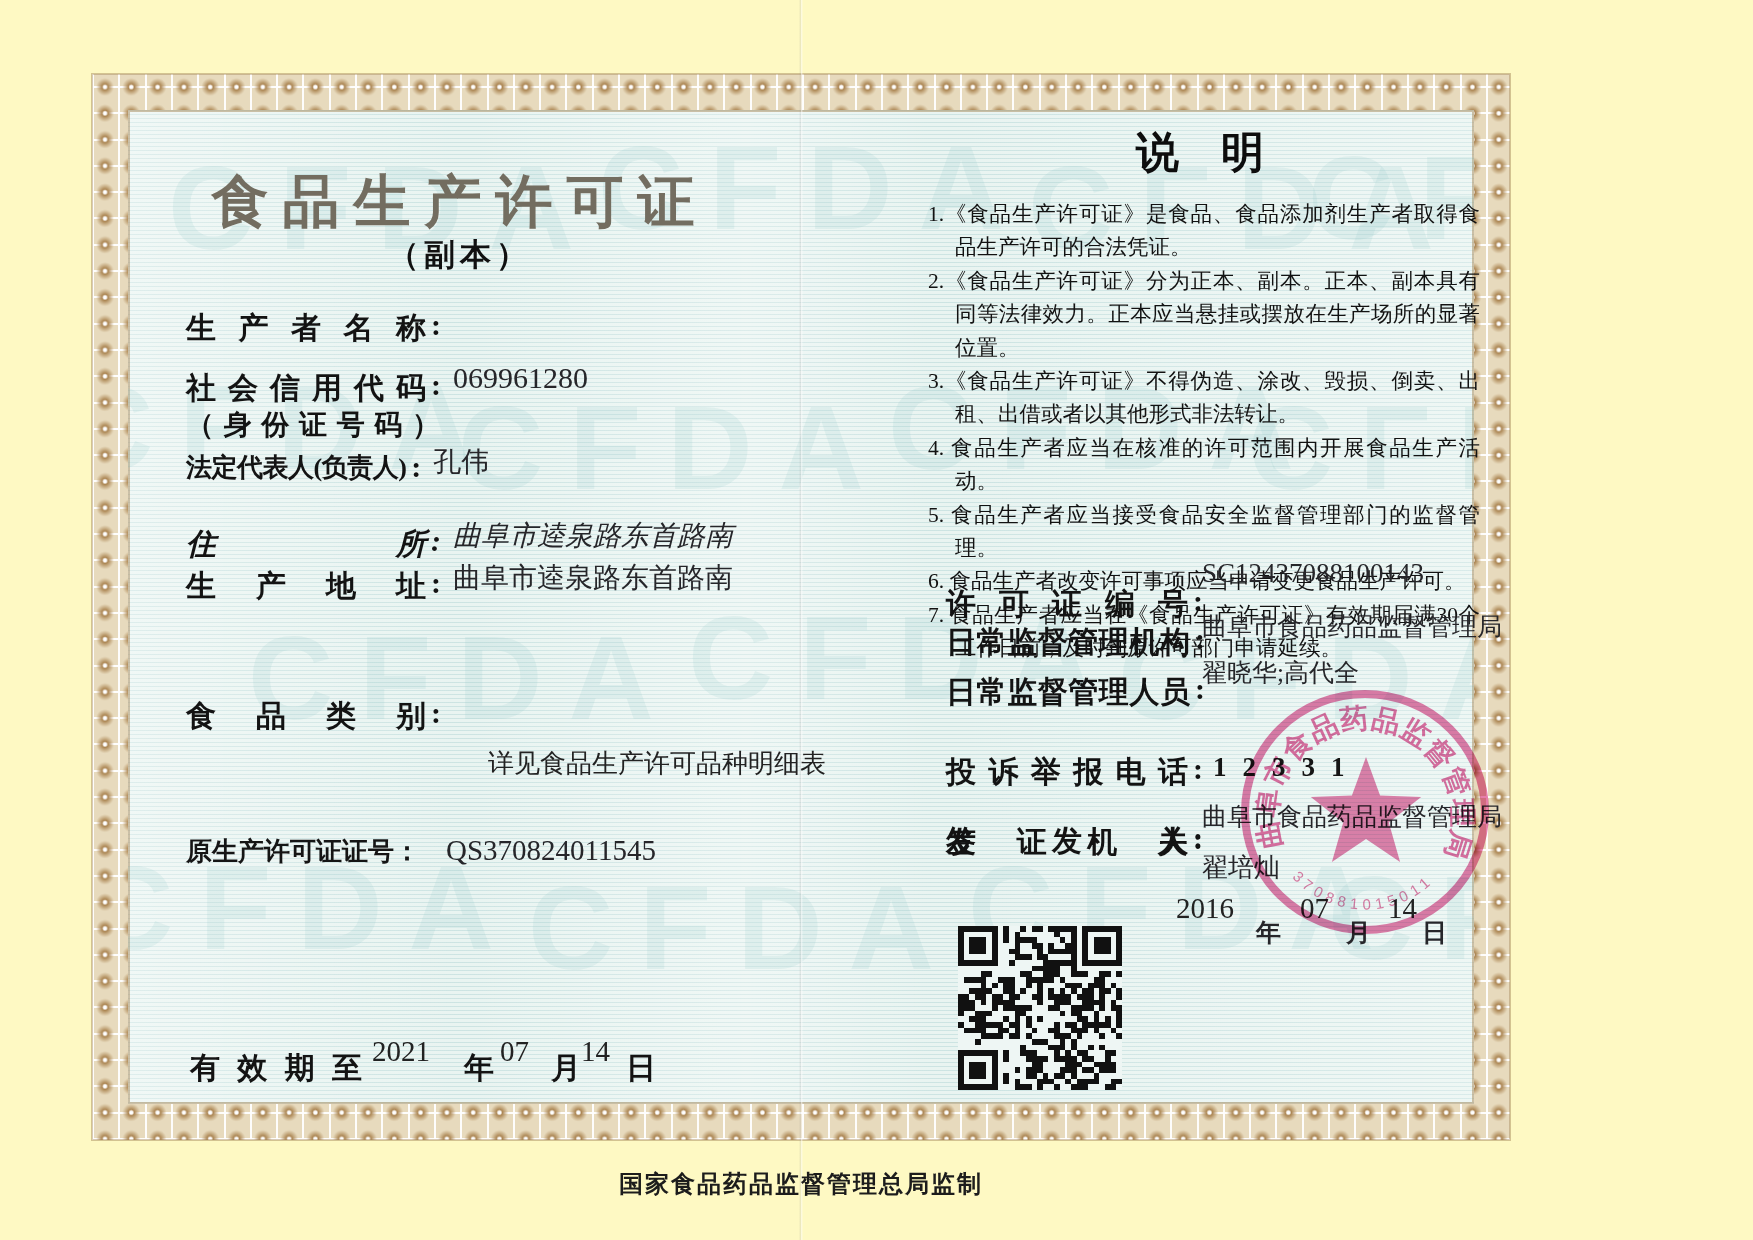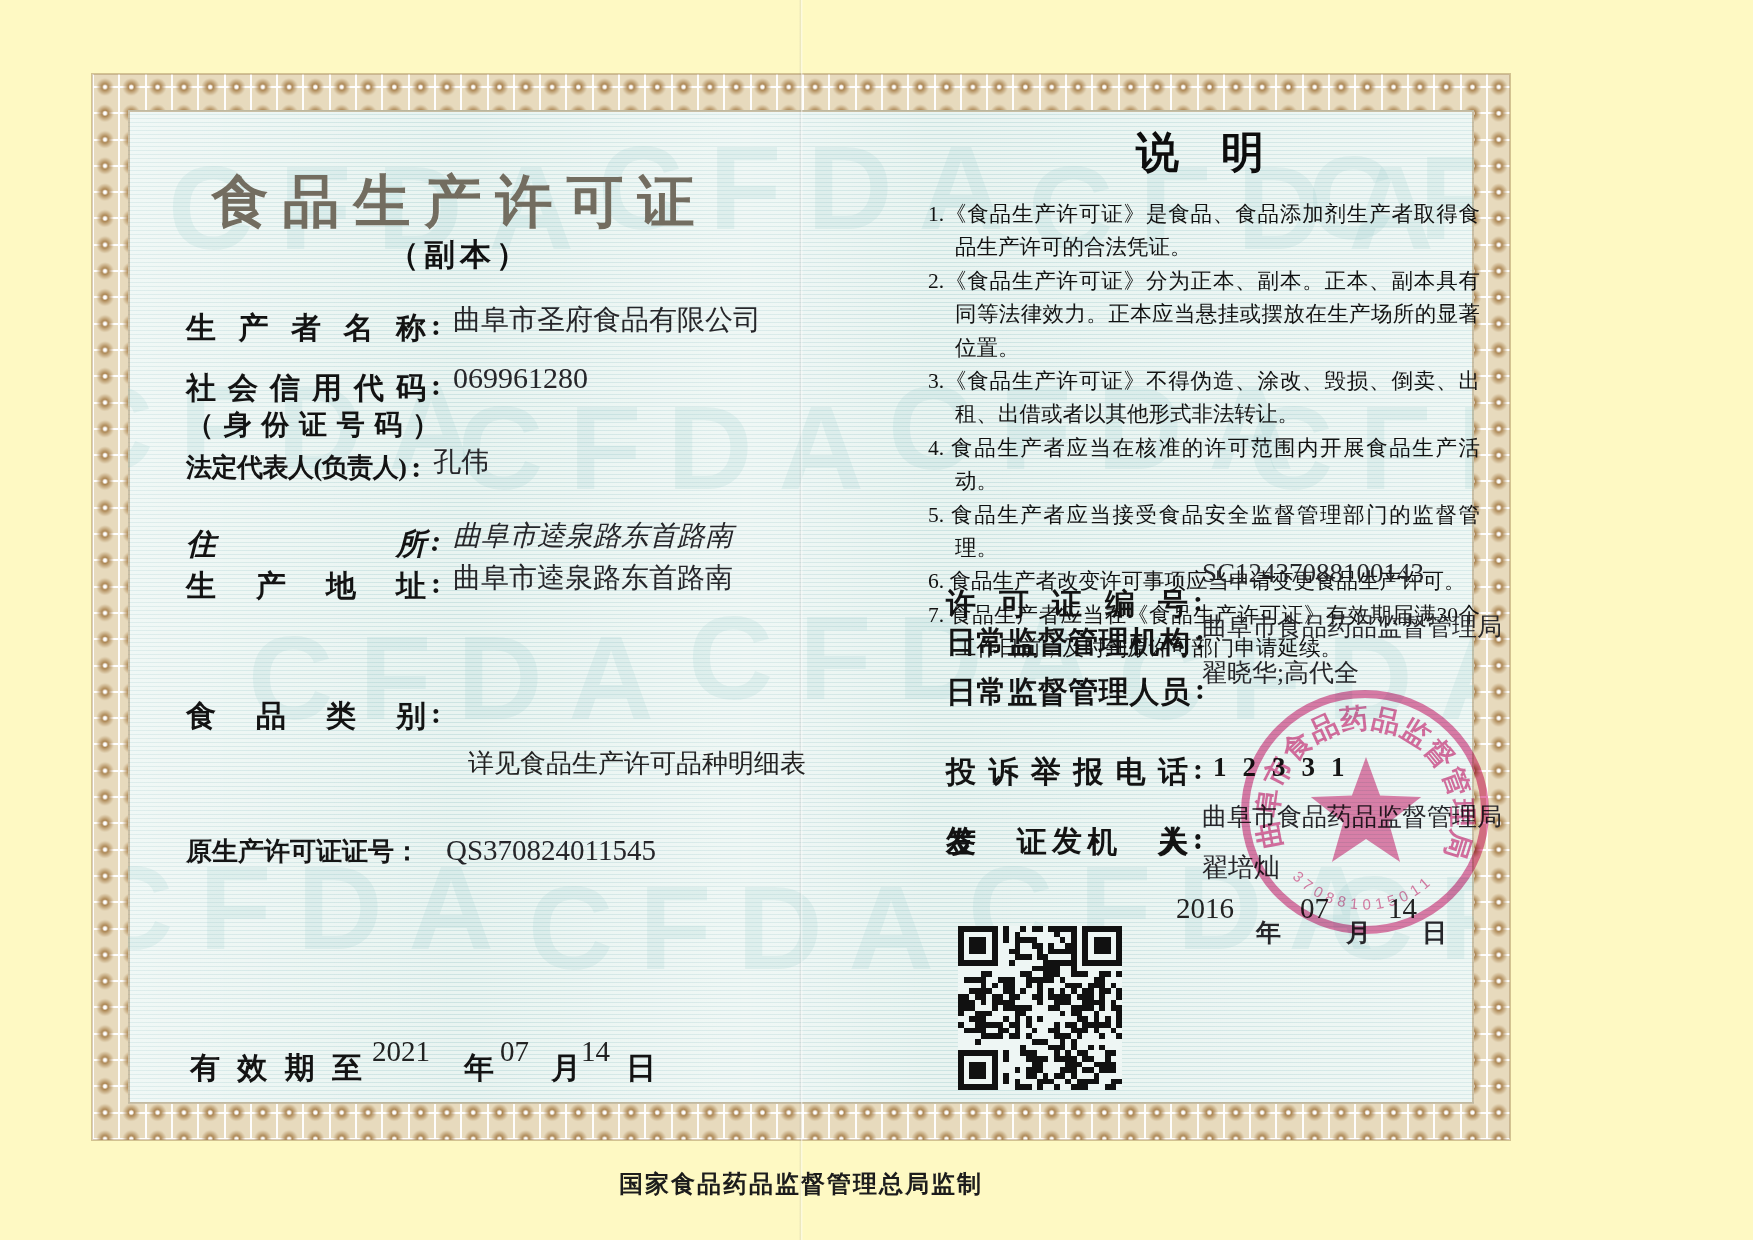--- a/index.html
+++ b/index.html
@@ -71,21 +71,20 @@
     </div>
   </div>
   <div class="crease"></div>
 
   <div class="abs title">食品生产许可证</div>
   <div class="abs subtitle">（副本）</div>
 
   <div class="row" style="left:186px;top:308px;">
     <span class="jlbl" style="width:240px;">生产者名称</span>
     <span class="cl">:</span>
-    <span class="val">曲阜市圣府食品有限公司</span>
   </div>
 
   <div class="row" style="left:186px;top:368px;">
     <span class="jlbl" style="width:240px;">社会信用代码</span>
     <span class="cl">:</span>
     <span class="val" style="font-size:30px;">069961280</span>
   </div>
   <div class="row" style="left:186px;top:406px;">
     <span class="jlbl" style="width:254px;font-size:28px;">（身份证号码）</span>
   </div>
@@ -105,21 +104,21 @@
   <div class="row" style="left:186px;top:566px;">
     <span class="jlbl" style="width:240px;">生产地址</span>
     <span class="cl">:</span>
     <span class="val">曲阜市逵泉路东首路南</span>
   </div>
 
   <div class="row" style="left:186px;top:696px;">
     <span class="jlbl" style="width:240px;">食品类别</span>
     <span class="cl">:</span>
   </div>
-  <div class="row" style="left:468px;top:746px;text-align:center;">
+  <div class="row" style="left:488px;top:746px;text-align:center;">
     <span style="font-size:26px;color:#222;">详见食品生产许可品种明细表</span>
   </div>
 
   <div class="row" style="left:186px;top:834px;">
     <span style="font-size:26px;font-weight:bold;">原生产许可证证号：</span>
     <span class="val" style="font-size:29px;margin-left:26px;transform:none;">QS370824011545</span>
   </div>
 
   <div class="row" style="left:190px;top:1048px;">
     <span class="jlbl" style="width:172px;">有效期至</span>

